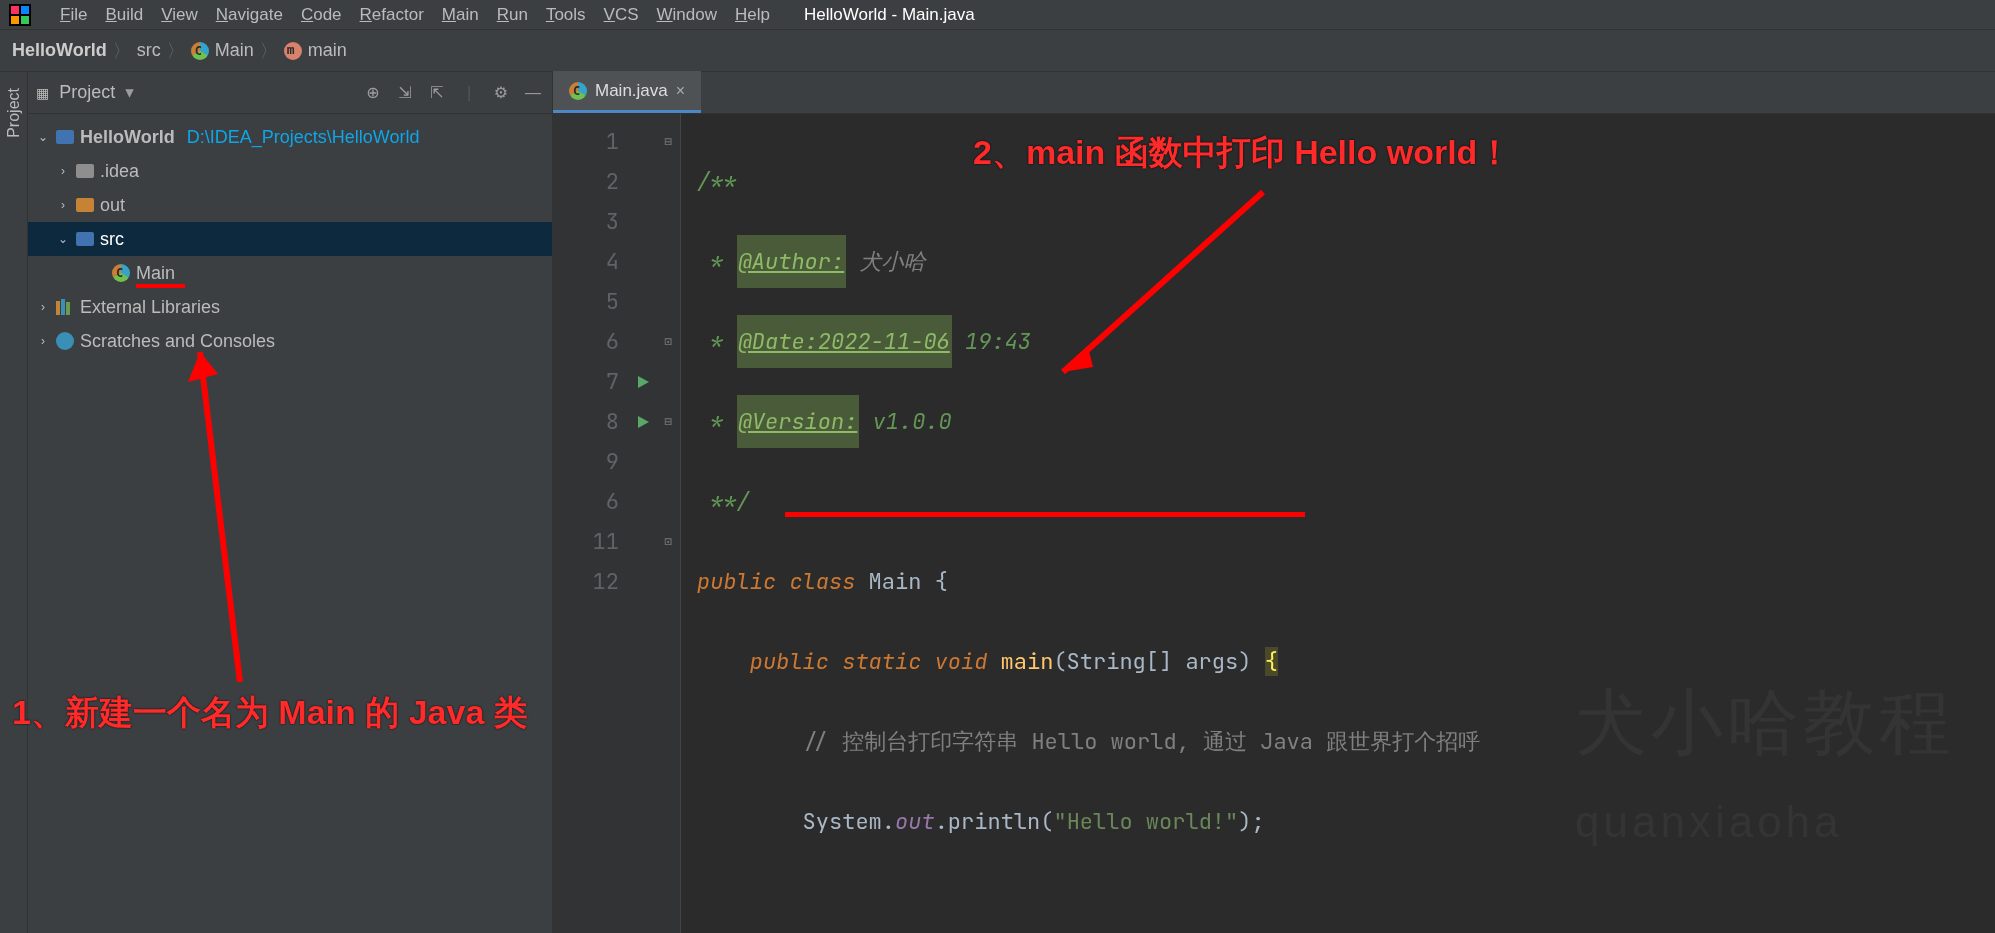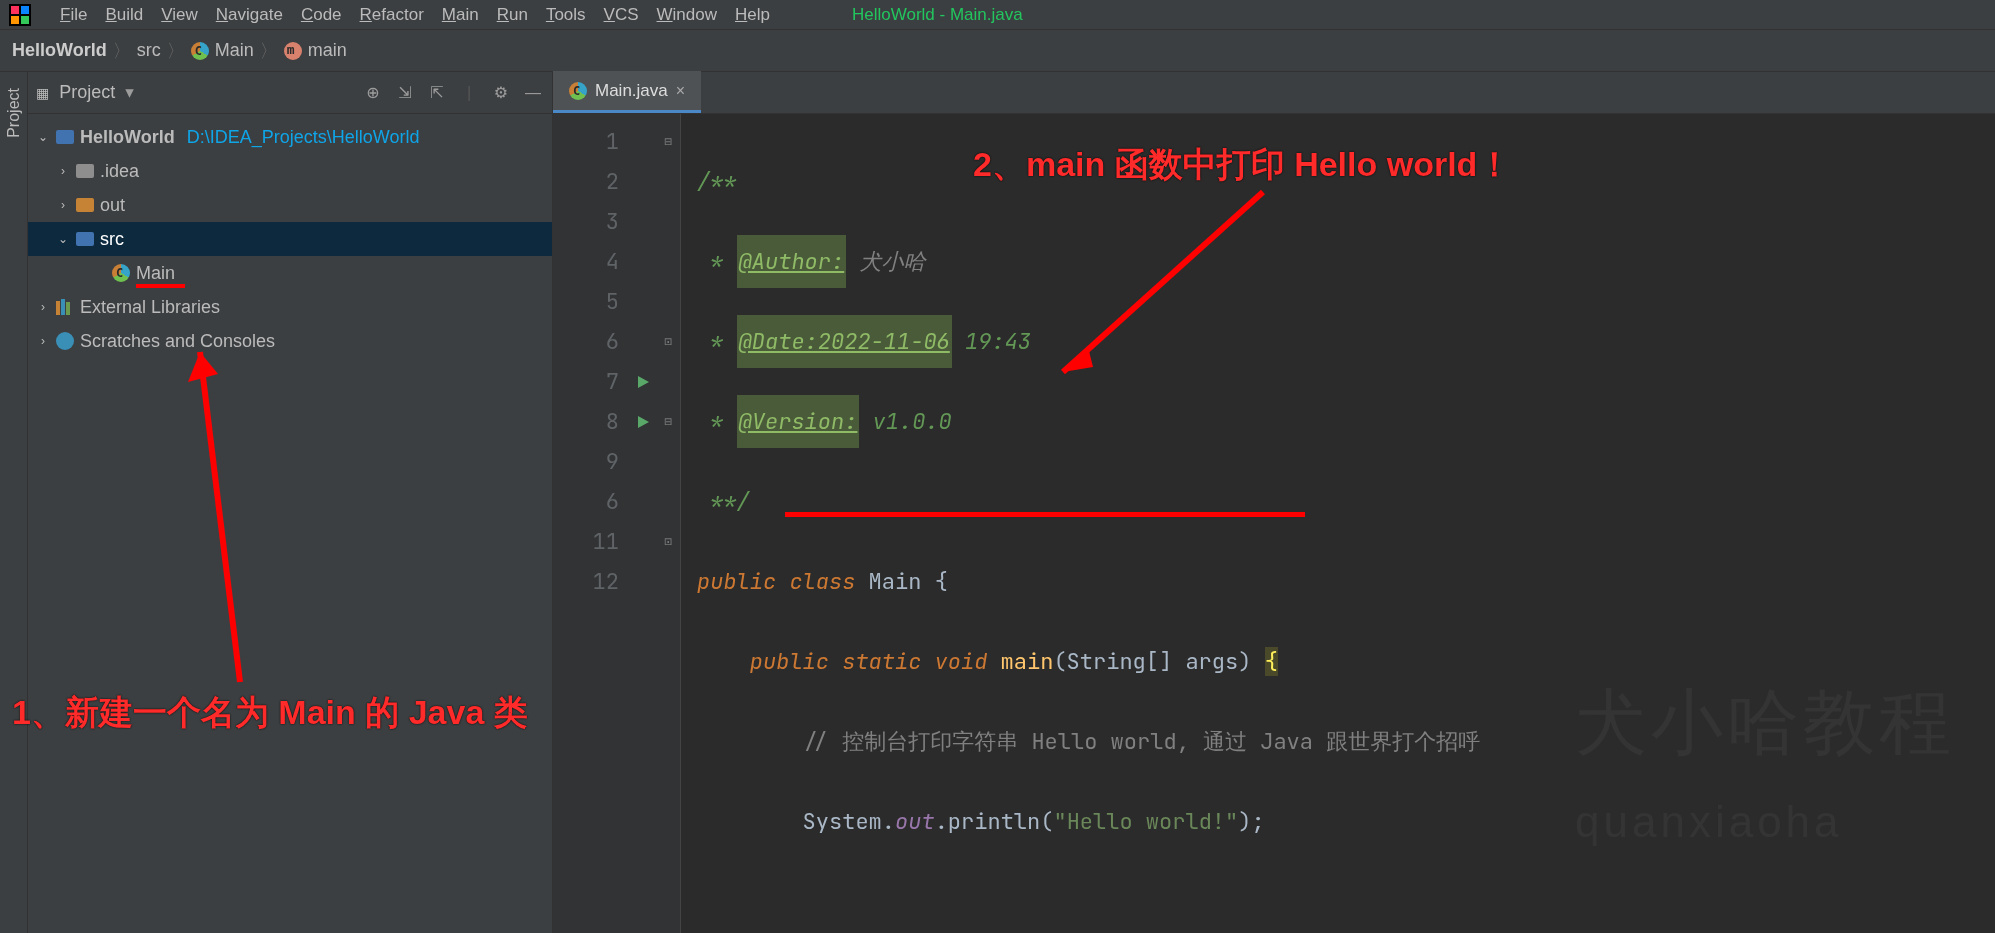--- a/index.html
+++ b/index.html
@@ -29,22 +29,22 @@
     display:inline-flex;align-items:center;justify-content:center;
     margin-right: 10px;
   }
   .menubar .item {
     color: #bbbbbb;
     cursor: default;
     font-size: 17px;
   }
   .menubar .item::first-letter { text-decoration: underline; }
   .menubar .title {
-    margin-left: 64px;
-    color: #22c55e;
+    margin-left: 16px;
+    color: #ffffff;
     font-size: 17px;
   }
   
   .breadcrumbs {
     display: flex;
     align-items: center;
     height: 42px;
     background: #3c3f41;
     border-bottom: 1px solid #323232;
     padding-left: 12px;
@@ -332,21 +332,21 @@
 <div class="line"><span class="kw">public class </span><span class="cls">Main </span><span>{</span></div>
 <div class="line"><span class="kw">    public static void </span><span class="meth">main</span><span>(String[] args) </span><span class="hl-brace">{</span></div>
 <div class="line"><span class="comment">        // 控制台打印字符串 Hello world, 通过 Java 跟世界打个招呼</span></div>
 <div class="line"><span>        System.</span><span class="field">out</span><span>.println(</span><span class="str">"Hello world!"</span><span>);</span></div>
 
 
         <div class="red-line-code" style="left:104px;top:398px;width:520px;"></div>
       </div>
     </div>
 
-    <div class="ann" style="left:420px;top:70px;">2、main 函数中打印 Hello world！</div>
+    <div class="ann" style="left:420px;top:58px;">2、main 函数中打印 Hello world！</div>
     <svg style="position:absolute;left:480px;top:110px;pointer-events:none;" width="260" height="210">
       <line x1="230" y1="10" x2="30" y2="190" stroke="#ff0000" stroke-width="6"></line>
       <polygon points="30,190 55,165 60,185" fill="#ff0000"></polygon>
     </svg>
 
     <div class="watermark">犬小哈教程<br><span style="font-size:44px;">quanxiaoha</span></div>
   </div>
 
   <div class="ann" style="left:12px;top:618px;">1、新建一个名为 Main 的 Java 类</div>
   <svg style="position:absolute;left:180px;top:260px;pointer-events:none;" width="120" height="360">

